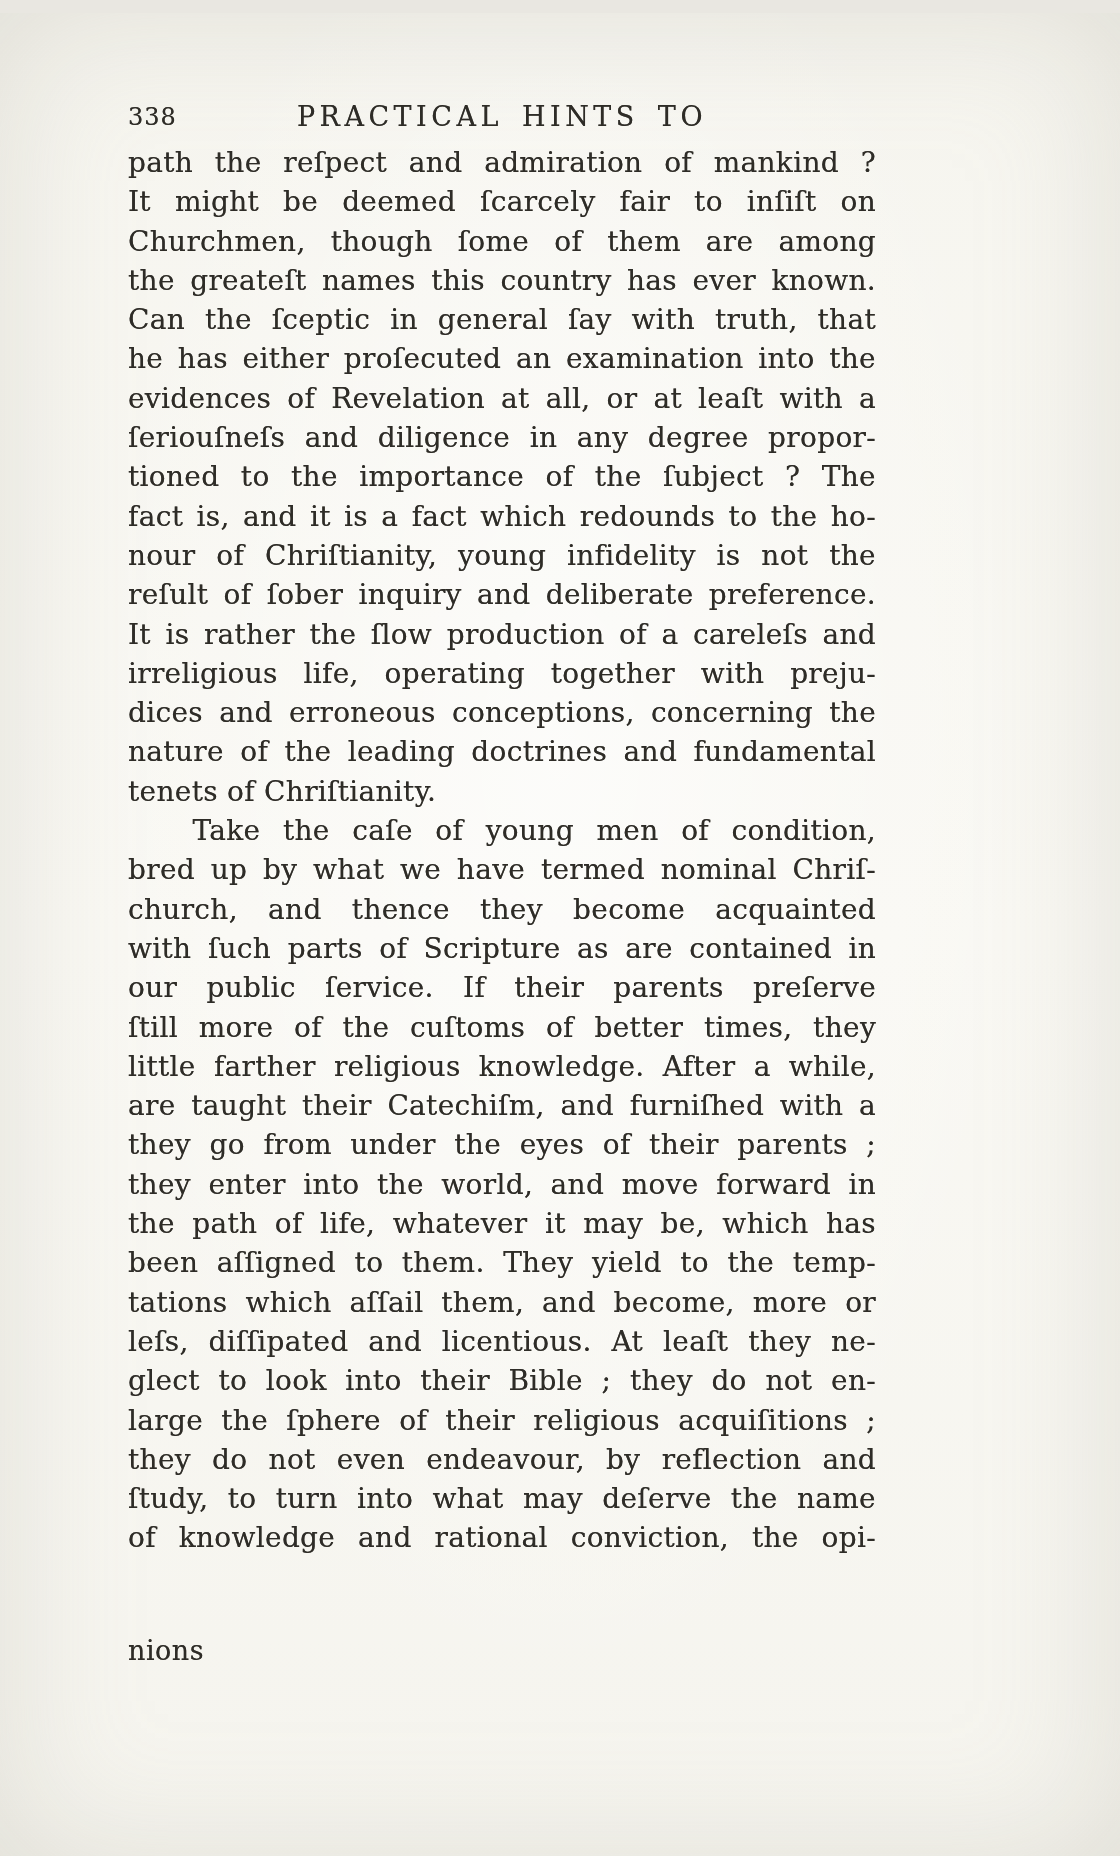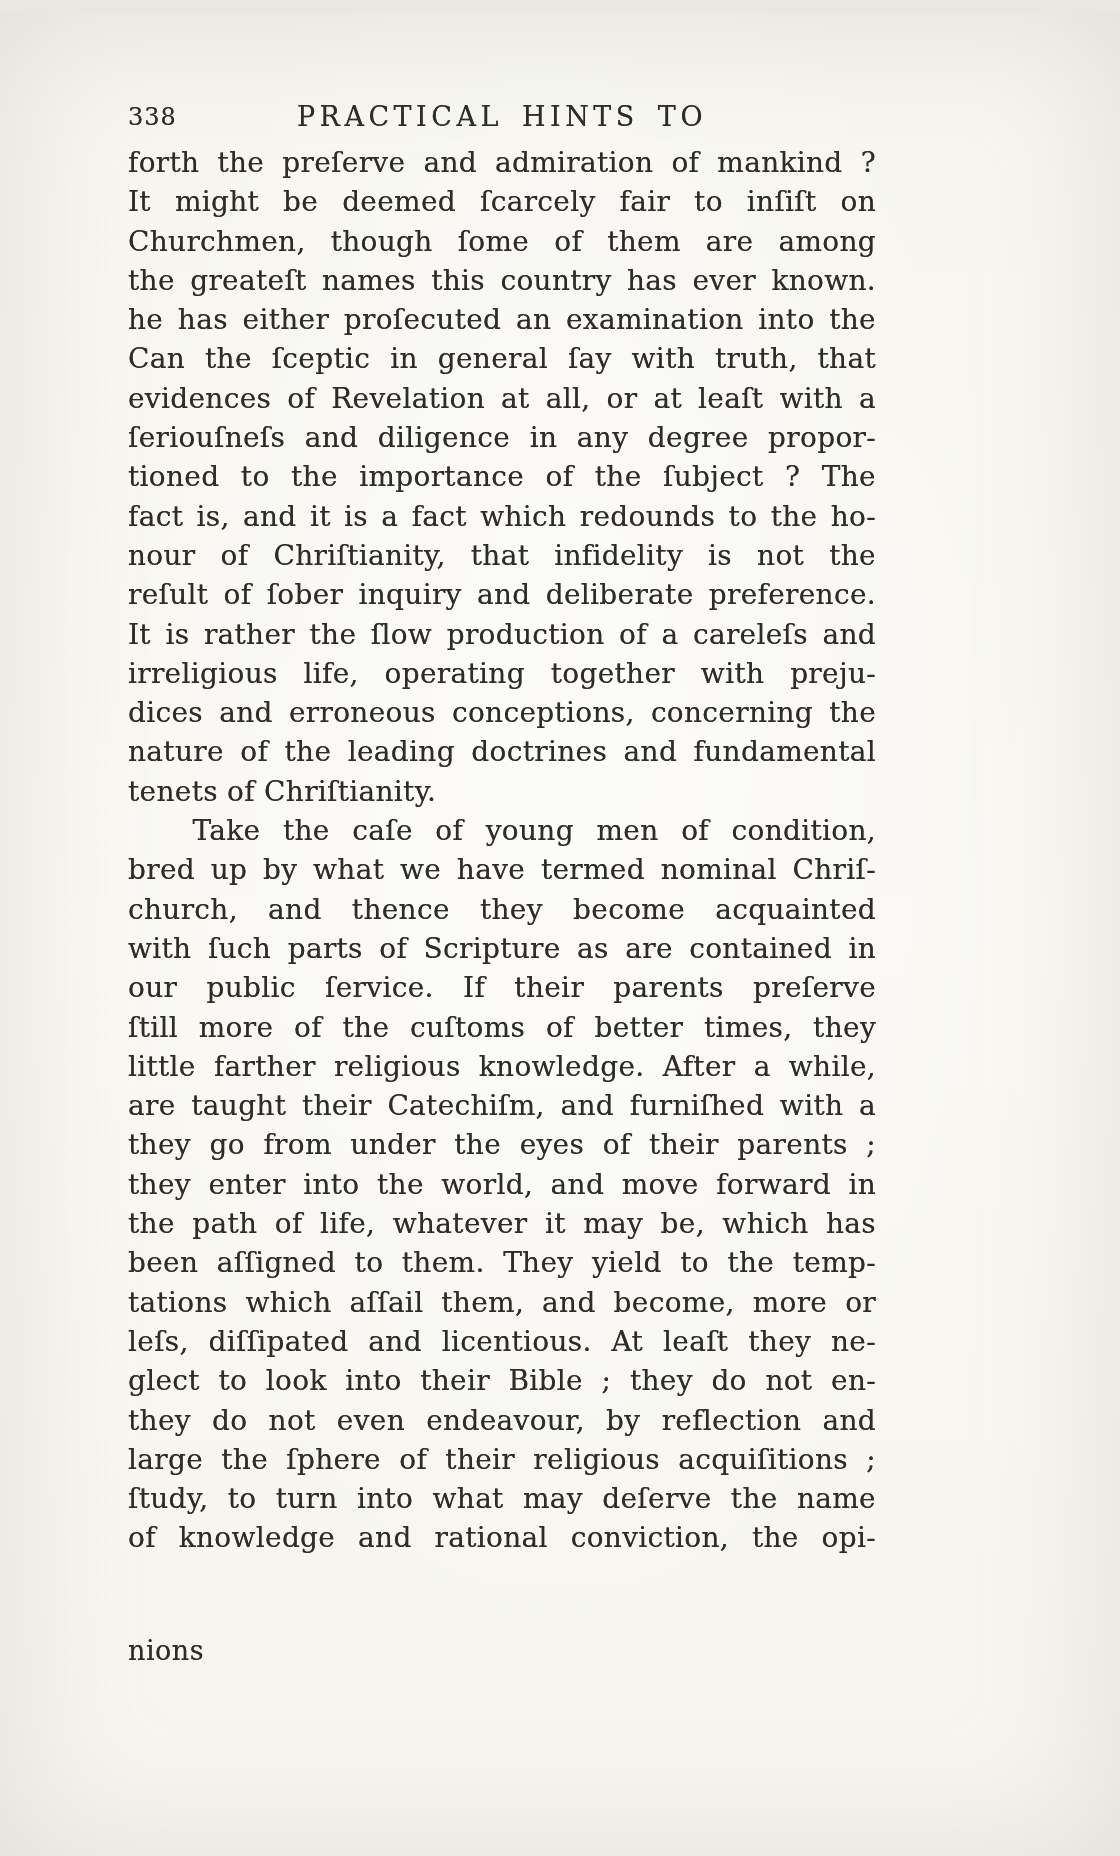--- a/index.html
+++ b/index.html
@@ -82,31 +82,31 @@
 <body>
 
 <div class="page">
 
   <div class="header-row">
     <span class="page-number ink">338</span>
     <span class="running-header ink">PRACTICAL HINTS TO</span>
   </div>
 
   <div class="text-body ink">
-      <div class="line">forth the preſerve and admiration of mankind ?</div>
+      <div class="line">path the reſpect and admiration of mankind ?</div>
       <div class="line">It might be deemed ſcarcely fair to inſiſt on</div>
       <div class="line">Churchmen, though ſome of them are among</div>
       <div class="line">the greateſt names this country has ever known.</div>
+      <div class="line">Can the ſceptic in general ſay with truth, that</div>
       <div class="line">he has either proſecuted an examination into the</div>
-      <div class="line">Can the ſceptic in general ſay with truth, that</div>
       <div class="line">evidences of Revelation at all, or at leaſt with a</div>
       <div class="line">ſeriouſneſs and diligence in any degree propor-</div>
       <div class="line">tioned to the importance of the ſubject ? The</div>
       <div class="line">fact is, and it is a fact which redounds to the ho-</div>
-      <div class="line">nour of Chriſtianity, that infidelity is not the</div>
+      <div class="line">nour of Chriſtianity, young infidelity is not the</div>
       <div class="line">reſult of ſober inquiry and deliberate preference.</div>
       <div class="line">It is rather the ſlow production of a careleſs and</div>
       <div class="line">irreligious life, operating together with preju-</div>
       <div class="line">dices and erroneous conceptions, concerning the</div>
       <div class="line">nature of the leading doctrines and fundamental</div>
       <div class="line flush">tenets of Chriſtianity.</div>
       <div class="line indent">Take the caſe of young men of condition,</div>
       <div class="line">bred up by what we have termed nominal Chriſ-</div>
       <div class="line">church, and thence they become acquainted</div>
       <div class="line">with ſuch parts of Scripture as are contained in</div>
@@ -114,22 +114,22 @@
       <div class="line">ſtill more of the cuſtoms of better times, they</div>
       <div class="line">little farther religious knowledge. After a while,</div>
       <div class="line">are taught their Catechiſm, and furniſhed with a</div>
       <div class="line">they go from under the eyes of their parents ;</div>
       <div class="line">they enter into the world, and move forward in</div>
       <div class="line">the path of life, whatever it may be, which has</div>
       <div class="line">been aſſigned to them. They yield to the temp-</div>
       <div class="line">tations which aſſail them, and become, more or</div>
       <div class="line">leſs, diſſipated and licentious. At leaſt they ne-</div>
       <div class="line">glect to look into their Bible ; they do not en-</div>
+      <div class="line">large the ſphere of their religious acquiſitions ;</div>
       <div class="line">they do not even endeavour, by reflection and</div>
-      <div class="line">large the ſphere of their religious acquiſitions ;</div>
       <div class="line">ſtudy, to turn into what may deſerve the name</div>
       <div class="line">of knowledge and rational conviction, the opi-</div>
     </div>
 
   <div class="catchword-row">
     <span class="ink">nions</span>
   </div>
 
 </div>
 

